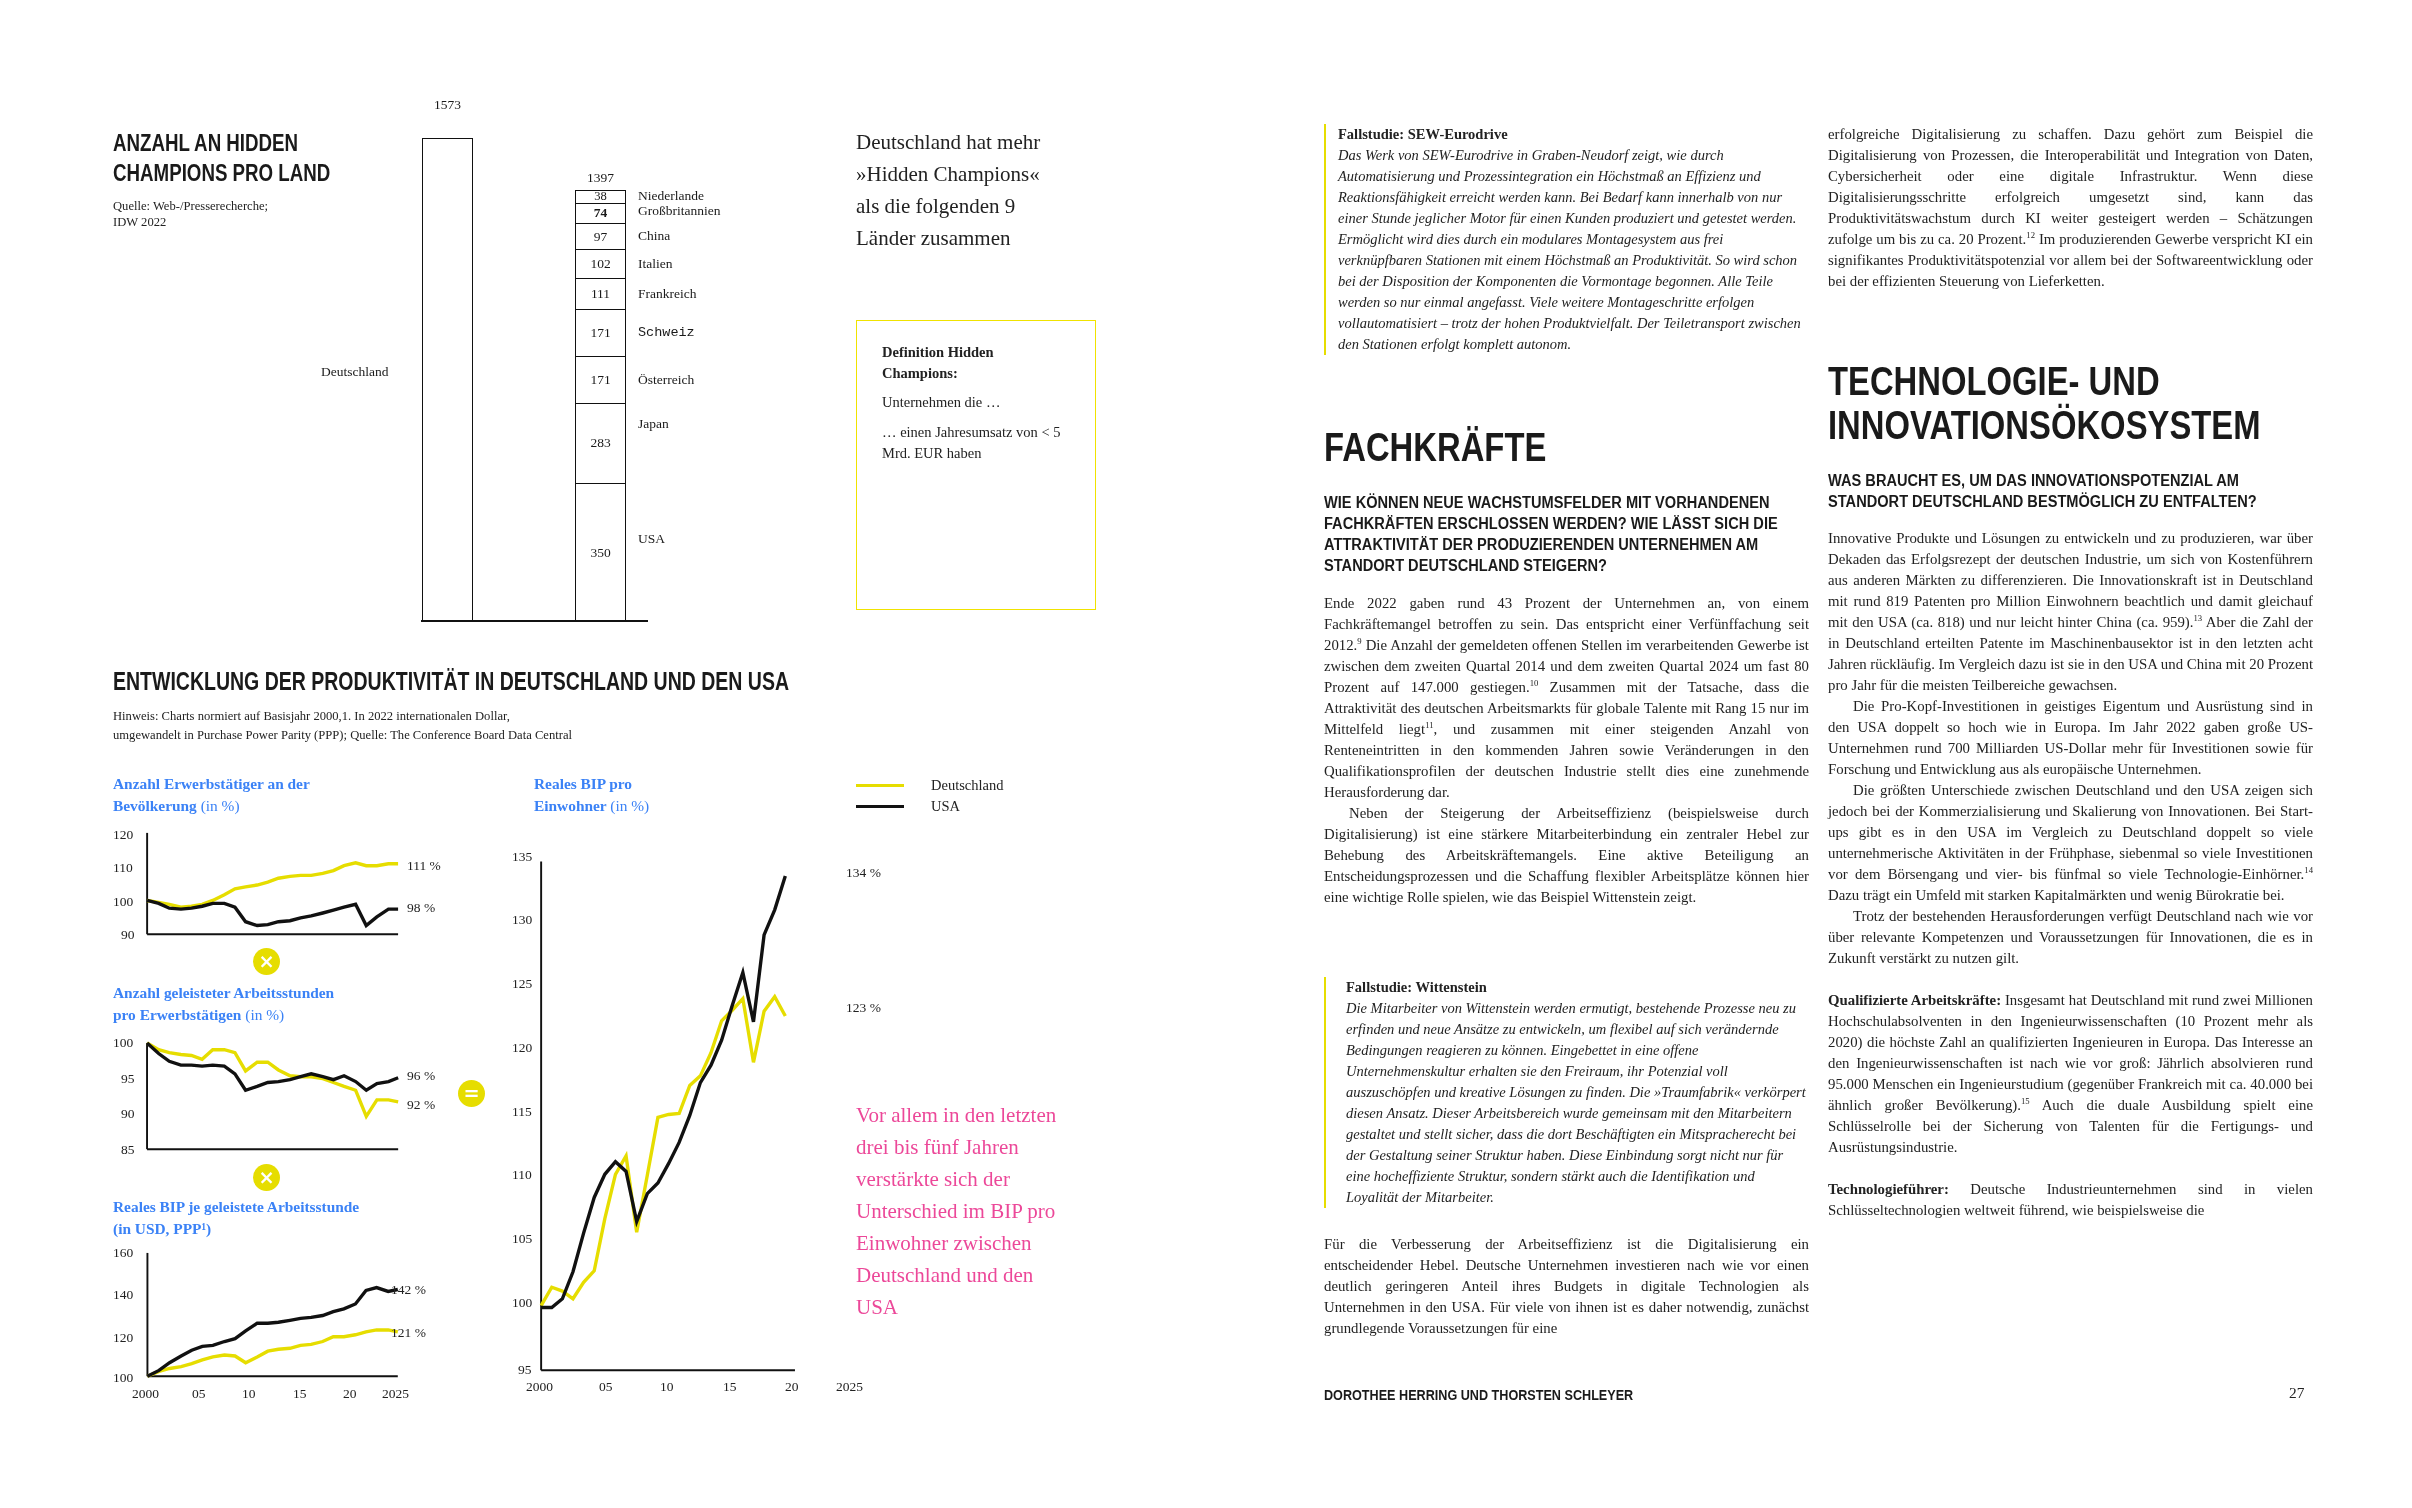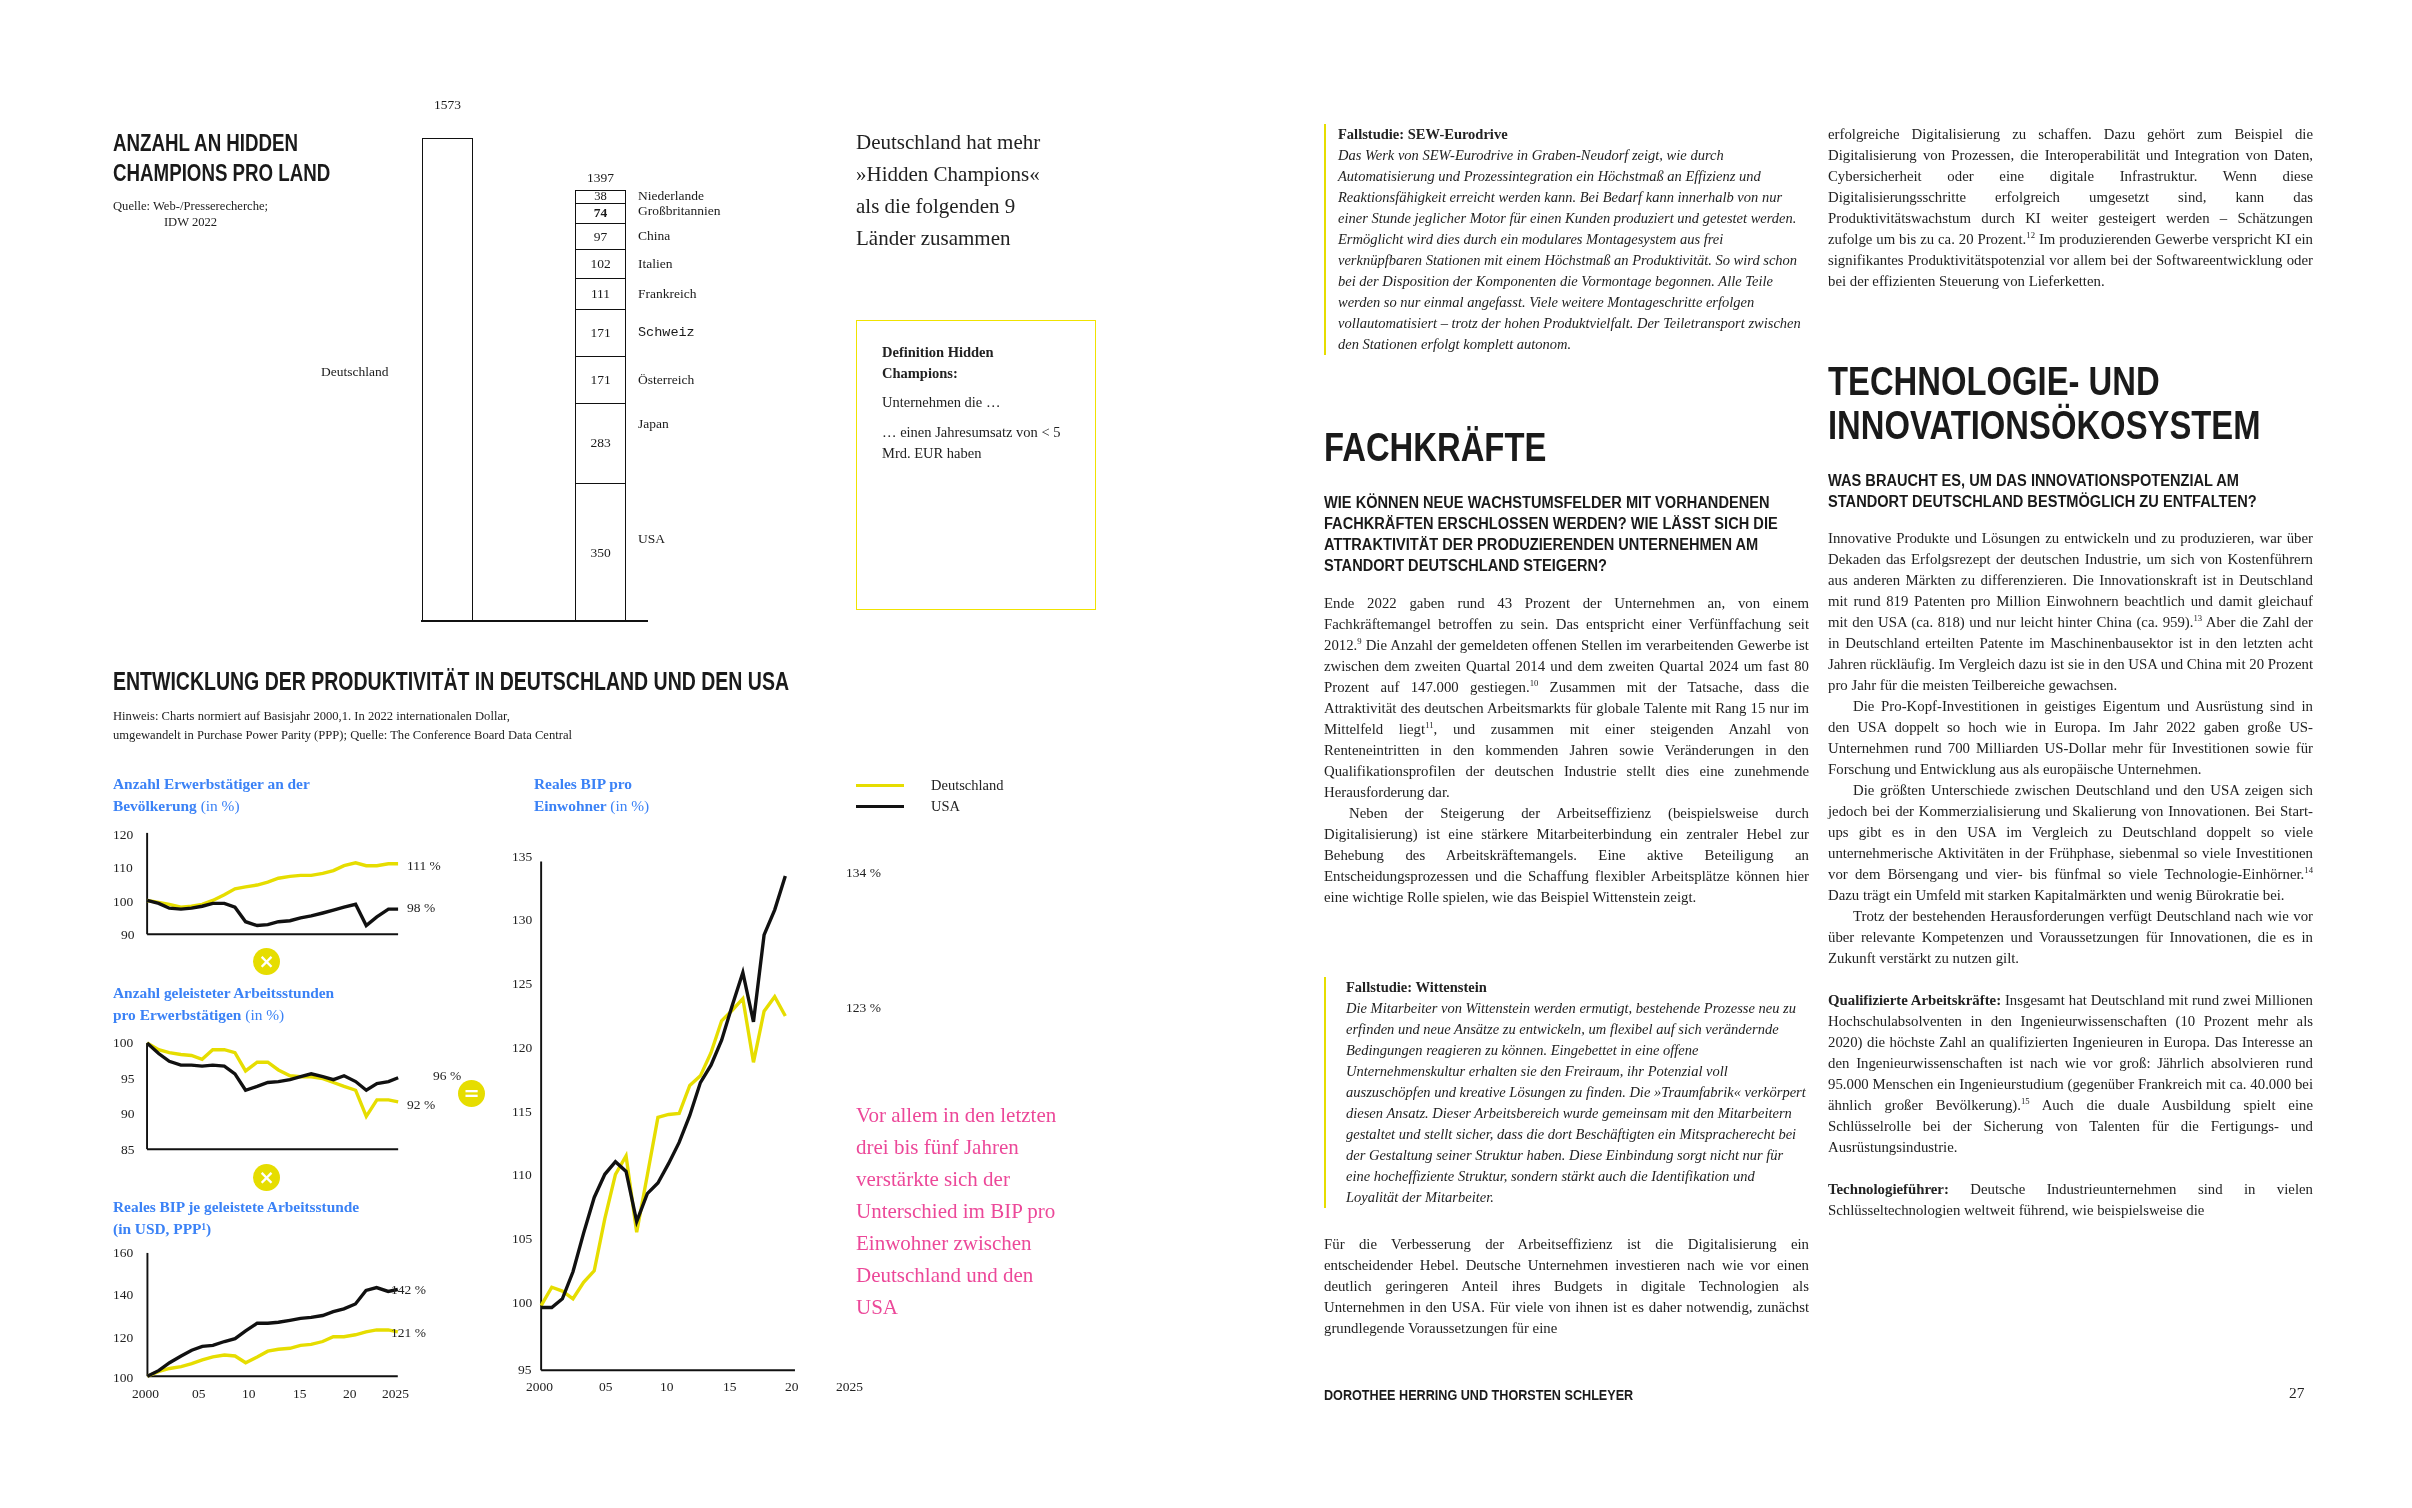--- a/index.html
+++ b/index.html
@@ -4,21 +4,21 @@
 <style>
   * { box-sizing: border-box; margin: 0; padding: 0; }
   html, body { width: 2413px; height: 1508px; background: #ffffff; overflow: hidden; }
   body { position: relative; font-family: "Liberation Serif", "DejaVu Serif", serif; color: #1a1a1a; }
 
   .cond { font-family: "Liberation Sans Narrow", "Liberation Sans", sans-serif; font-weight: bold; letter-spacing: 0; transform-origin: left top; }
   .abs { position: absolute; }
 
   
   .hc-title { left: 113px; top: 128px; font-size: 24px; line-height: 30px; transform: scaleX(0.78); white-space: nowrap; }
-  .hc-source { left: 113px; top: 198px; font-size: 12.6px; line-height: 16.4px; color: #222; text-align: center; }
+  .hc-source { left: 113px; top: 198px; font-size: 12.6px; line-height: 16.4px; color: #222; }
 
   .bar-base { position: absolute; left: 280px; top: 543px; width: 203px; height: 1.9px; background: #111; }
   .bar-de { position: absolute; left: 210px; top: 39px; width: 51px; height: 505px; border: 1.4px solid #111; border-bottom: none; }
   .bar-value-top { position: absolute; font-size: 13.5px; text-align: center; }
   .stack { position: absolute; left: 363px; top: 87px; width: 51px; height: 457px; border: 1.4px solid #111; border-bottom: none; }
   .seg { position: absolute; left: 0; width: 100%; border-top: 1.4px solid #111; display: flex; align-items: center; justify-content: center; font-size: 13.5px; }
   .seg:first-child { border-top: none; }
   .seg-label { position: absolute; font-size: 13.5px; white-space: nowrap; }
 
   .callout { left: 856px; top: 126px; font-size: 21px; line-height: 32px; color: #222; width: 251px; }
@@ -150,21 +150,21 @@
   <div class="axis-lbl" style="left:113px; top:1035px;">100</div>
   <div class="axis-lbl" style="left:121px; top:1071px;">95</div>
   <div class="axis-lbl" style="left:121px; top:1106px;">90</div>
   <div class="axis-lbl" style="left:121px; top:1142px;">85</div>
   <svg class="abs" style="left:145px; top:1041px;" width="261" height="113" viewBox="0 0 270 117">
     <line x1="2" y1="2" x2="2" y2="112" stroke="#111" stroke-width="2"></line>
     <line x1="2" y1="112" x2="262" y2="112" stroke="#111" stroke-width="2"></line>
     <polyline fill="none" stroke="#e6dd00" stroke-width="3.5" points="2,2 14,9 25,12 37,14 48,15 59,19 70,9 82,9 93,12 104,31 116,22 127,22 138,30 150,36 161,37 172,37 184,39 195,43 206,47 218,51 229,78 240,61 252,61 262,63"></polyline>
     <polyline fill="none" stroke="#111" stroke-width="3.5" points="2,2 14,13 25,21 37,25 48,25 59,26 70,25 82,26 93,34 104,51 116,47 127,43 138,42 150,40 161,37 172,34 184,37 195,40 206,36 218,42 229,51 240,44 252,42 262,38"></polyline>
   </svg>
-  <div class="end-lbl" style="left:407px; top:1068px;margin-left:26px;">96 %</div>
+  <div class="end-lbl" style="left:407px; top:1068px;">96 %</div>
   <div class="end-lbl" style="left:407px; top:1097px;">92 %</div>
   <div class="op-icon" style="left:458px; top:1080px;">=</div>
   <div class="op-icon" style="left:253px; top:1164px;">×</div>
 
   <div class="abs small-title" style="left:113px; top:1196px;">
     <div>Reales BIP je geleistete Arbeitsstunde</div>
     <div>(in USD, PPP¹)</div>
   </div>
   <div class="axis-lbl" style="left:113px; top:1245px;">160</div>
   <div class="axis-lbl" style="left:113px; top:1287px;">140</div>

